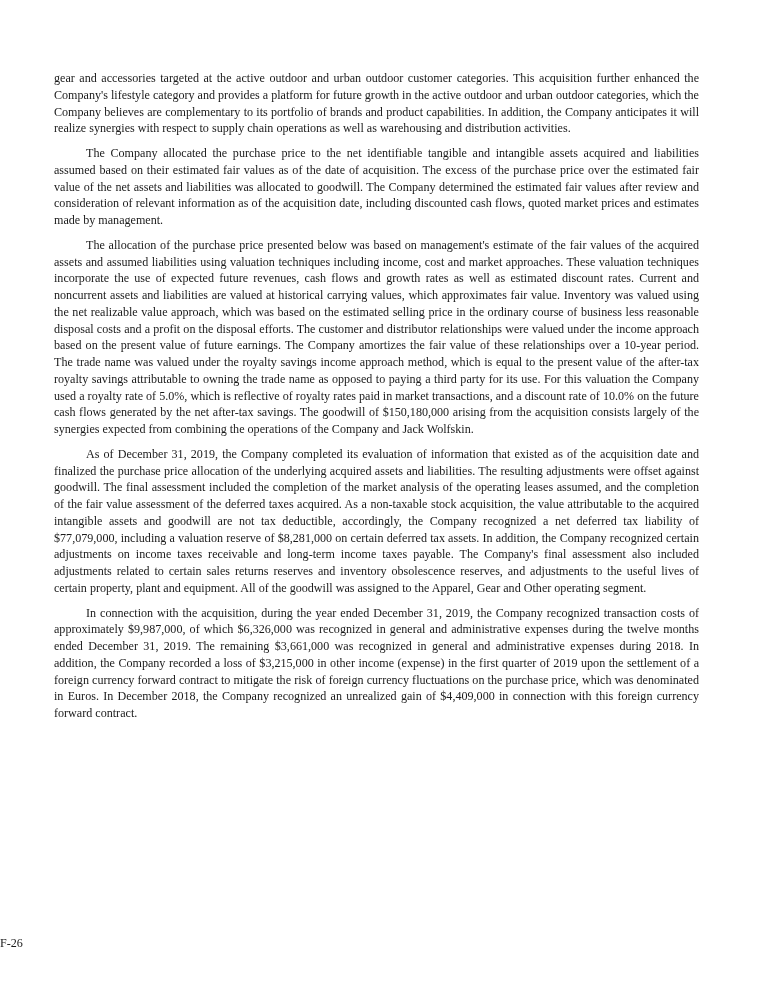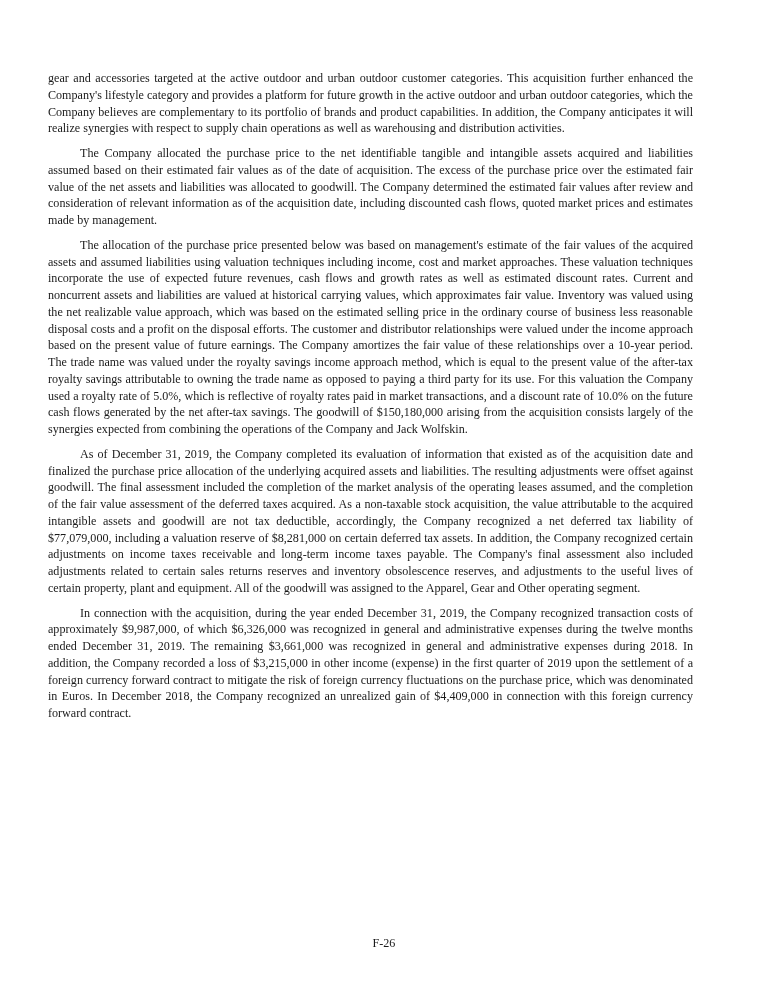--- a/index.html
+++ b/index.html
@@ -1,29 +1,29 @@
 <!DOCTYPE html>
 <html><head>
 <meta charset="utf-8">
 <style>
   html, body { margin: 0; padding: 0; background: #ffffff; }
   body { width: 768px; height: 1000px; position: relative; overflow: hidden; }
   .page {
-    position: absolute; left: 48px; top: 70px; width: 645px;
+    position: absolute; left: 54px; top: 70px; width: 645px;
     font-family: "Liberation Serif", serif;
     font-size: 12.1px; line-height: 16.75px; color: #1a1a1a;
   }
   .page p {
     margin: 0 0 8px 0;
     text-align: justify;
     text-indent: 32px;
   }
   .page p.cont { text-indent: 0; }
   .footer {
-    position: absolute; top: 936px; left: 0; width: 768px; text-align: center;
+    position: absolute; top: 936px; left: 0; width: 768px; text-align: left;
     font-family: "Liberation Serif", serif; font-size: 12.1px; color: #1a1a1a;
   }
 </style>
 </head>
 <body>
 
 <div class="page">
   <p class="cont">gear and accessories targeted at the active outdoor and urban outdoor customer categories. This acquisition further enhanced the Company's lifestyle category and provides a platform for future growth in the active outdoor and urban outdoor categories, which the Company believes are complementary to its portfolio of brands and product capabilities. In addition, the Company anticipates it will realize synergies with respect to supply chain operations as well as warehousing and distribution activities.</p>
   <p>The Company allocated the purchase price to the net identifiable tangible and intangible assets acquired and liabilities assumed based on their estimated fair values as of the date of acquisition. The excess of the purchase price over the estimated fair value of the net assets and liabilities was allocated to goodwill. The Company determined the estimated fair values after review and consideration of relevant information as of the acquisition date, including discounted cash flows, quoted market prices and estimates made by management.</p>
   <p>The allocation of the purchase price presented below was based on management's estimate of the fair values of the acquired assets and assumed liabilities using valuation techniques including income, cost and market approaches. These valuation techniques incorporate the use of expected future revenues, cash flows and growth rates as well as estimated discount rates. Current and noncurrent assets and liabilities are valued at historical carrying values, which approximates fair value. Inventory was valued using the net realizable value approach, which was based on the estimated selling price in the ordinary course of business less reasonable disposal costs and a profit on the disposal efforts. The customer and distributor relationships were valued under the income approach based on the present value of future earnings. The Company amortizes the fair value of these relationships over a 10-year period. The trade name was valued under the royalty savings income approach method, which is equal to the present value of the after-tax royalty savings attributable to owning the trade name as opposed to paying a third party for its use. For this valuation the Company used a royalty rate of 5.0%, which is reflective of royalty rates paid in market transactions, and a discount rate of 10.0% on the future cash flows generated by the net after-tax savings. The goodwill of $150,180,000 arising from the acquisition consists largely of the synergies expected from combining the operations of the Company and Jack Wolfskin.</p>

